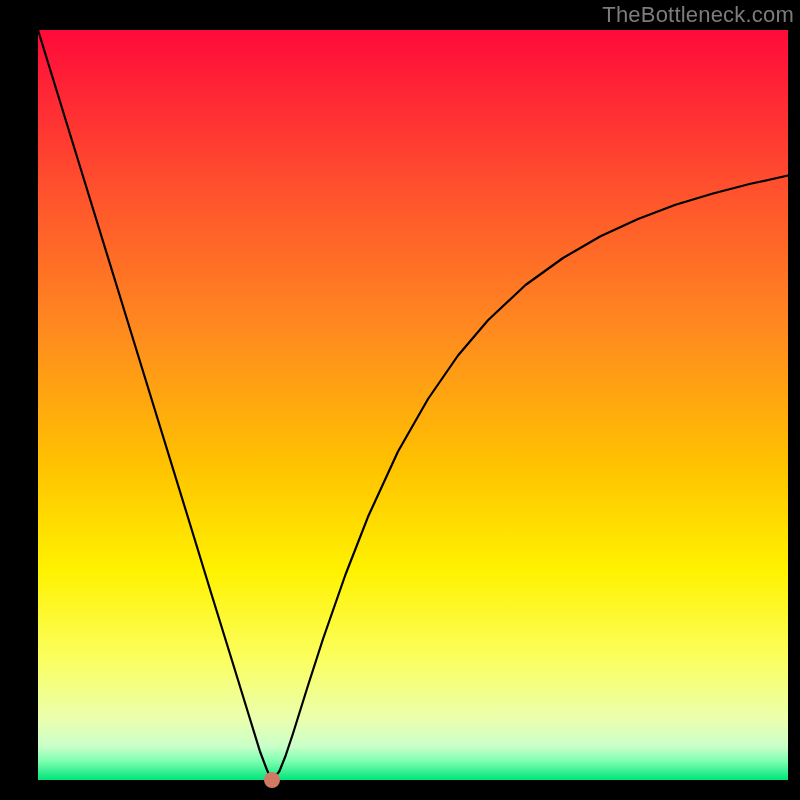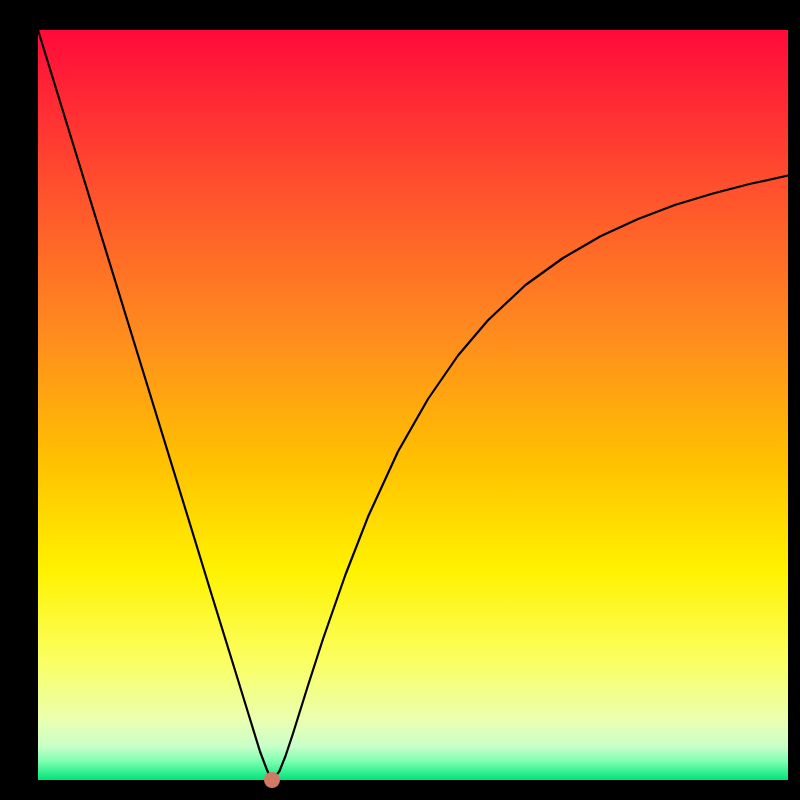--- a/index.html
+++ b/index.html
@@ -51,14 +51,15 @@
           <stop offset="95.5%" stop-color="#c9ffc9"></stop>
           <stop offset="97.5%" stop-color="#7dffb0"></stop>
           <stop offset="100%" stop-color="#00e47a"></stop>
         </linearGradient>
   </defs>
   <rect id="plot-bg" fill="url(#bgGrad)" x="38" y="30" width="750" height="750"></rect>
   <path id="curve" fill="none" stroke="#000" stroke-width="2.2" stroke-linejoin="round" stroke-linecap="round" d="M38.0 30.0 L68.0 127.5 L98.0 225.0 L128.0 322.5 L158.0 420.0 L188.0 517.5 L210.5 591.0 L233.0 663.8 L248.0 712.5 L260.0 751.5 L266.8 769.5 L270.5 777.8 L274.3 777.8 L279.5 771.0 L285.5 756.0 L293.0 733.5 L308.0 685.5 L323.0 639.0 L345.5 574.5 L368.0 516.8 L398.0 451.5 L428.0 399.0 L458.0 355.5 L488.0 320.3 L525.5 285.0 L563.0 258.0 L600.5 236.3 L638.0 219.0 L675.5 204.8 L713.0 193.5 L750.5 183.8 L788.0 175.5"></path>
   <circle id="marker" cx="272.0" cy="780.0" r="8" fill="#d07a65"></circle>
 </svg>
 
+<div class="attribution">TheBottleneck.com</div>
 
 </div>
 
 </body></html>

